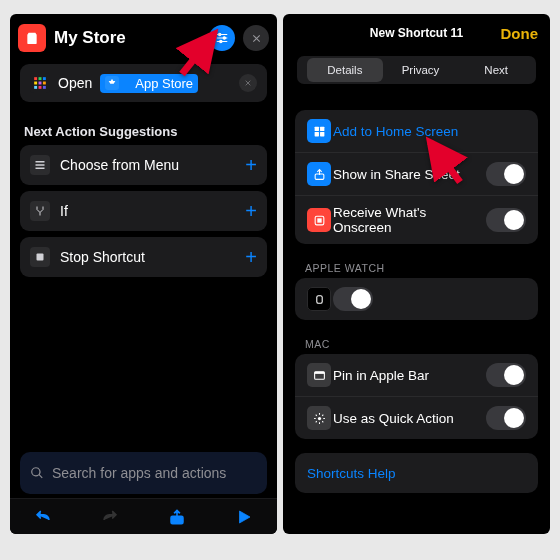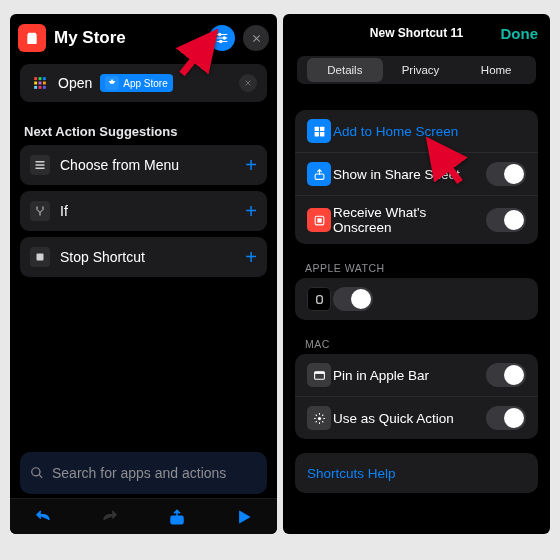--- a/index.html
+++ b/index.html
@@ -61,21 +61,21 @@
   }
   .mini-ico {
     width:20px;height:20px;border-radius:4px;
     display:flex;align-items:center;justify-content:center;
     flex-shrink:0;
   }
   .grid-ico{background:#1c1c1e;}
   .open-label{font-size:14px;font-weight:500;}
   .appstore-chip{
     background:#0a84ff;border-radius:4px;padding:2px 5px;
-    display:inline-flex;align-items:center;gap:4px;font-size:10px;
+    display:inline-flex;align-items:center;gap:16px;font-size:13px;
   }
   .appstore-chip .a-ico{width:14px;height:14px;border-radius:3px;background:#1e90ff;display:flex;align-items:center;justify-content:center;}
   .clear-btn{margin-left:auto;width:18px;height:18px;border-radius:50%;background:#2c2c2e;display:flex;align-items:center;justify-content:center;}
   .clear-btn svg{width:8px;height:8px;stroke:#7c7c80;stroke-width:2.4;}
 
   .sect-title{
     padding: 18px 14px 6px 14px;
     font-size: 13px; font-weight:600; color:#e5e5ea;
   }
   .sugg-list{padding:0 10px;}
@@ -108,21 +108,21 @@
   .blue svg{fill:#0a84ff;stroke:#0a84ff;}
   .dim svg{fill:#555;stroke:#555;}
   .dim{opacity:.55;}
 
   
   .right .hdr2{
     display:flex;align-items:center;justify-content:center;
     position:relative;padding:12px 10px 10px 10px;
   }
   .title-r{font-size:12px;font-weight:600;}
-  .done{position:absolute;right:12px;font-size:15px;font-weight:600;color:#14b8a6;}
+  .done{position:absolute;right:12px;font-size:15px;font-weight:600;color:#eab308;}
 
   .seg{
     margin:6px 14px 4px 14px;height:28px;border-radius:7px;
     background:#1c1c1e;display:flex;padding:2px;
   }
   .seg div{
     flex:1;display:flex;align-items:center;justify-content:center;
     font-size:11.5px;color:#e5e5ea;border-radius:6px;
   }
   .seg .sel{background:#3a3a3c;margin-left:8px;}
@@ -295,21 +295,21 @@
 
   <div class="phone right">
     <div class="hdr2">
       <div class="title-r">New Shortcut 11</div>
       <div class="done">Done</div>
     </div>
 
     <div class="seg">
       <div class="sel">Details</div>
       <div>Privacy</div>
-      <div>Home</div>
+      <div>Next</div>
     </div>
 
     <div style="height:22px"></div>
     <div class="card">
       <div class="row">
         <div class="row-ico ico-blue">
             <svg viewBox="0 0 24 24">
               <rect x="3" y="3" width="8" height="8" rx="1"></rect>
               <rect x="13" y="3" width="8" height="8" rx="1"></rect>
               <rect x="3" y="13" width="8" height="8" rx="1"></rect>

